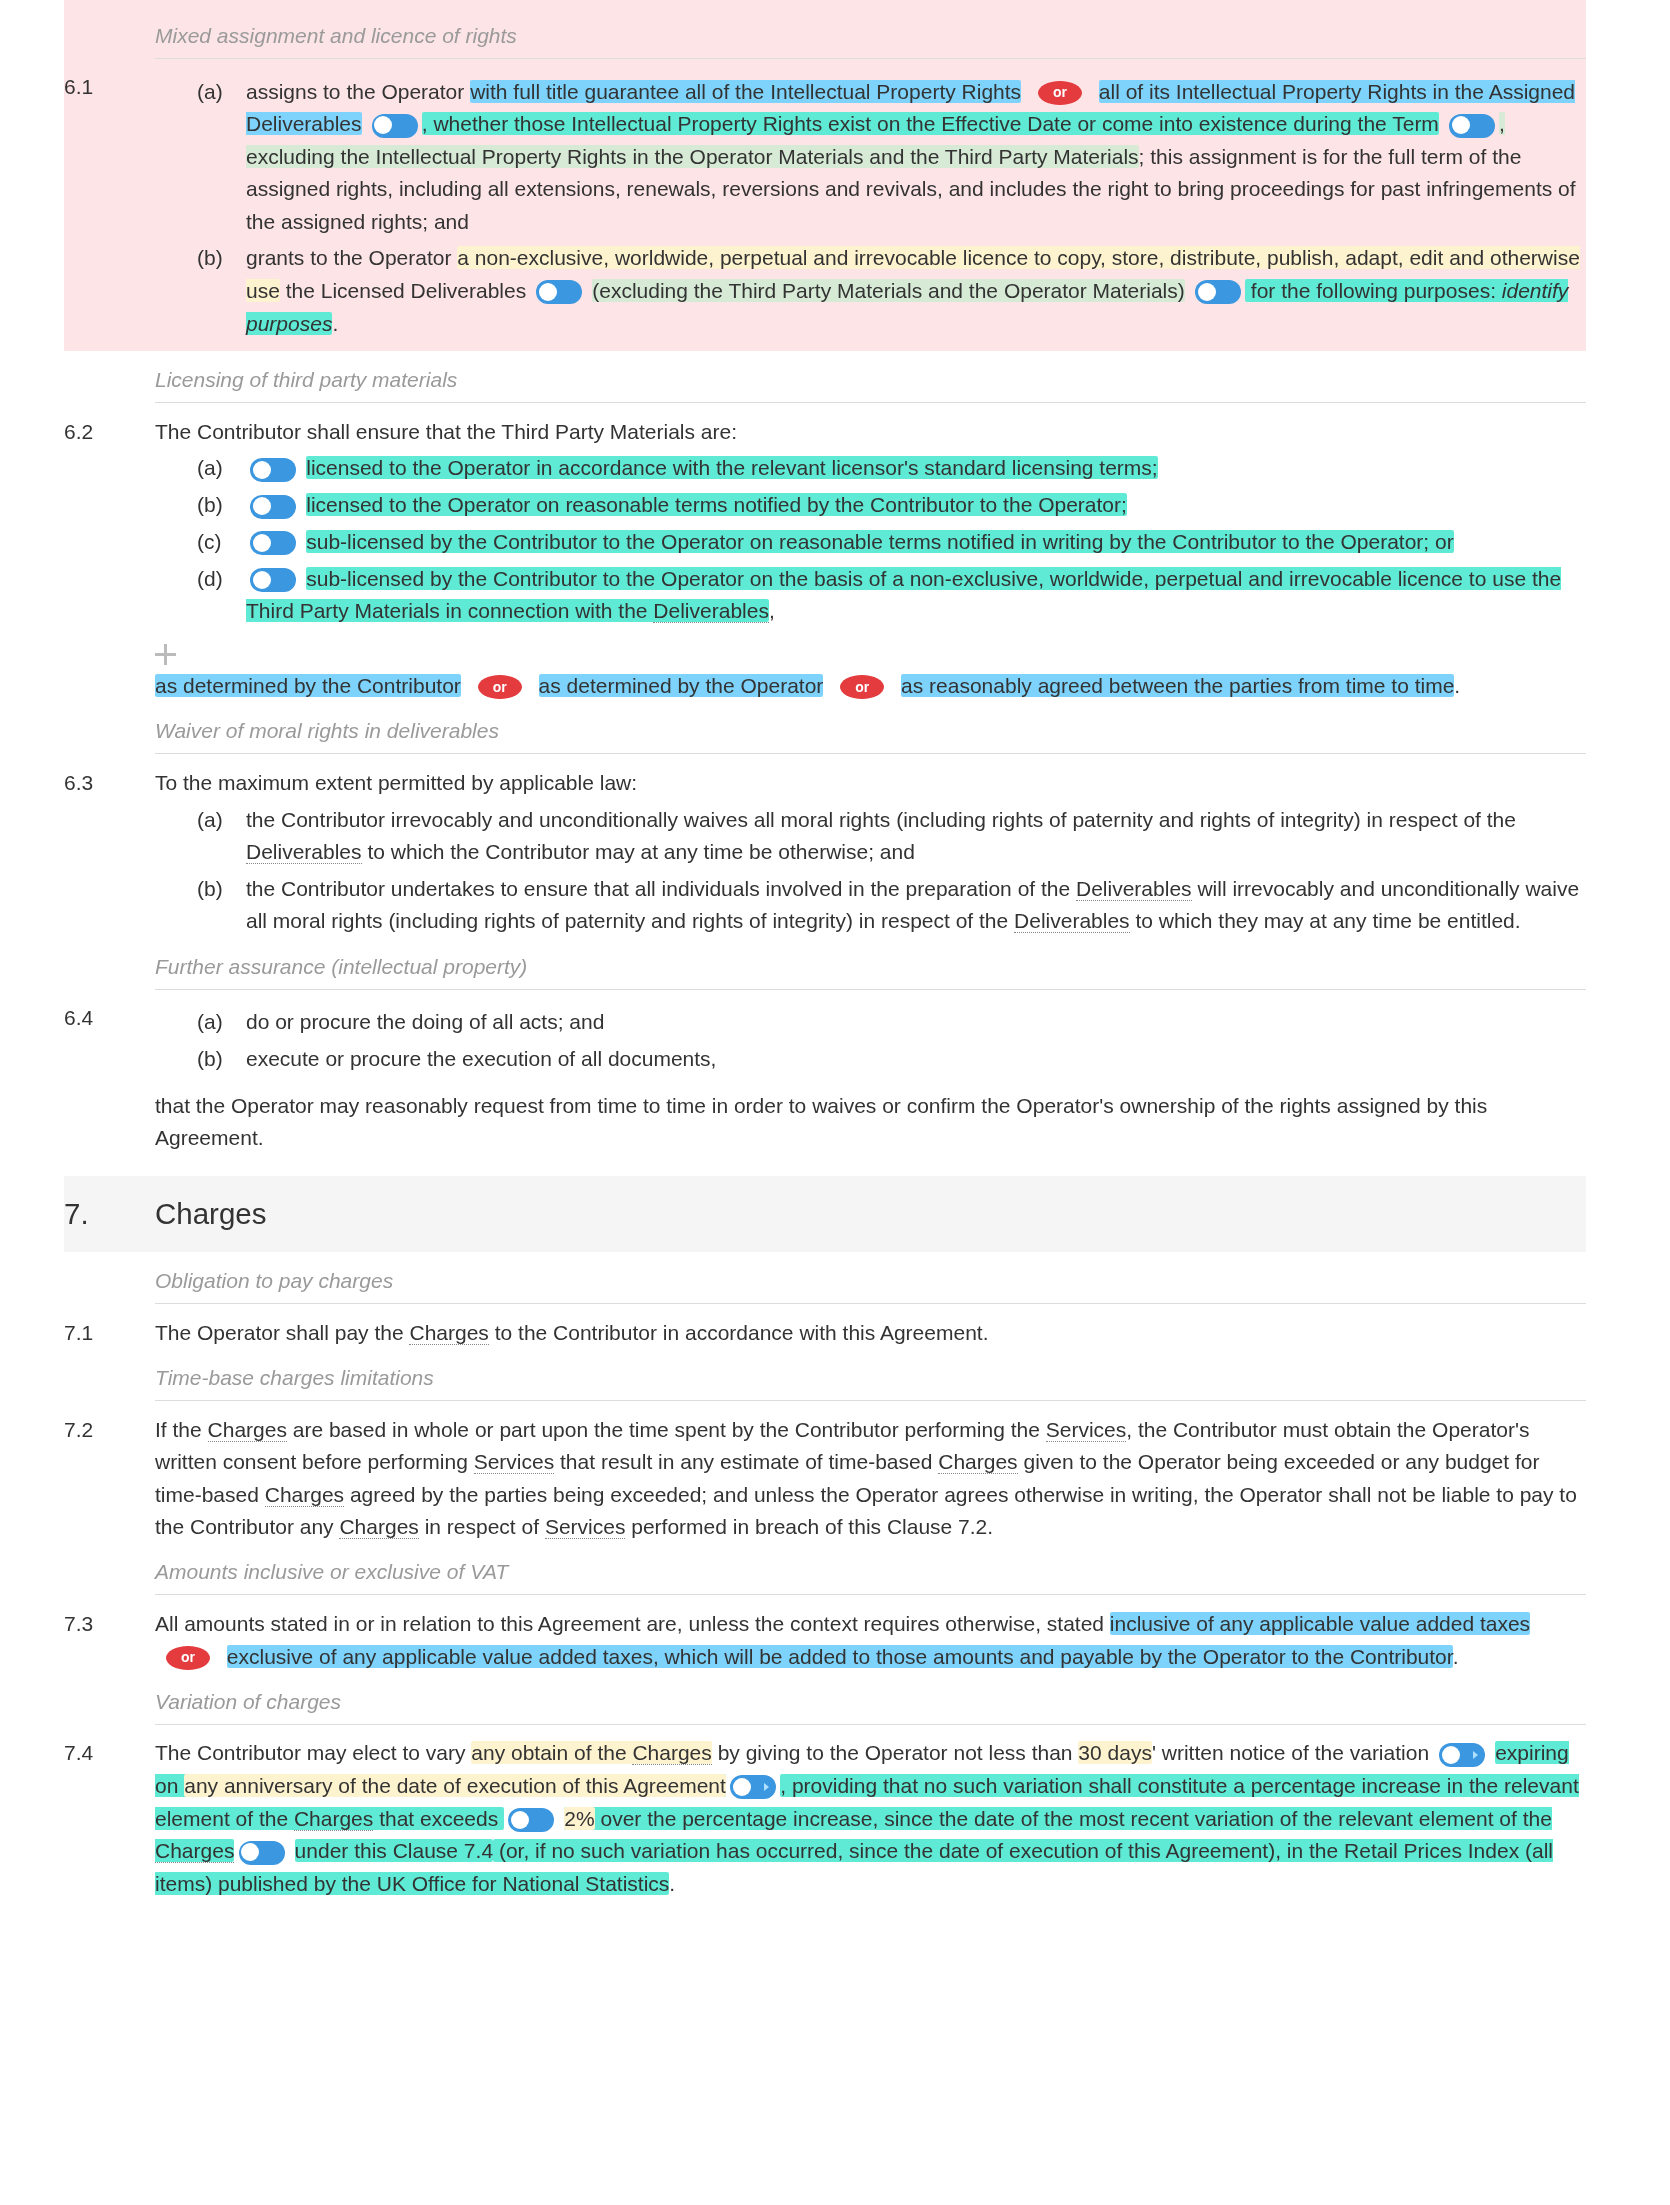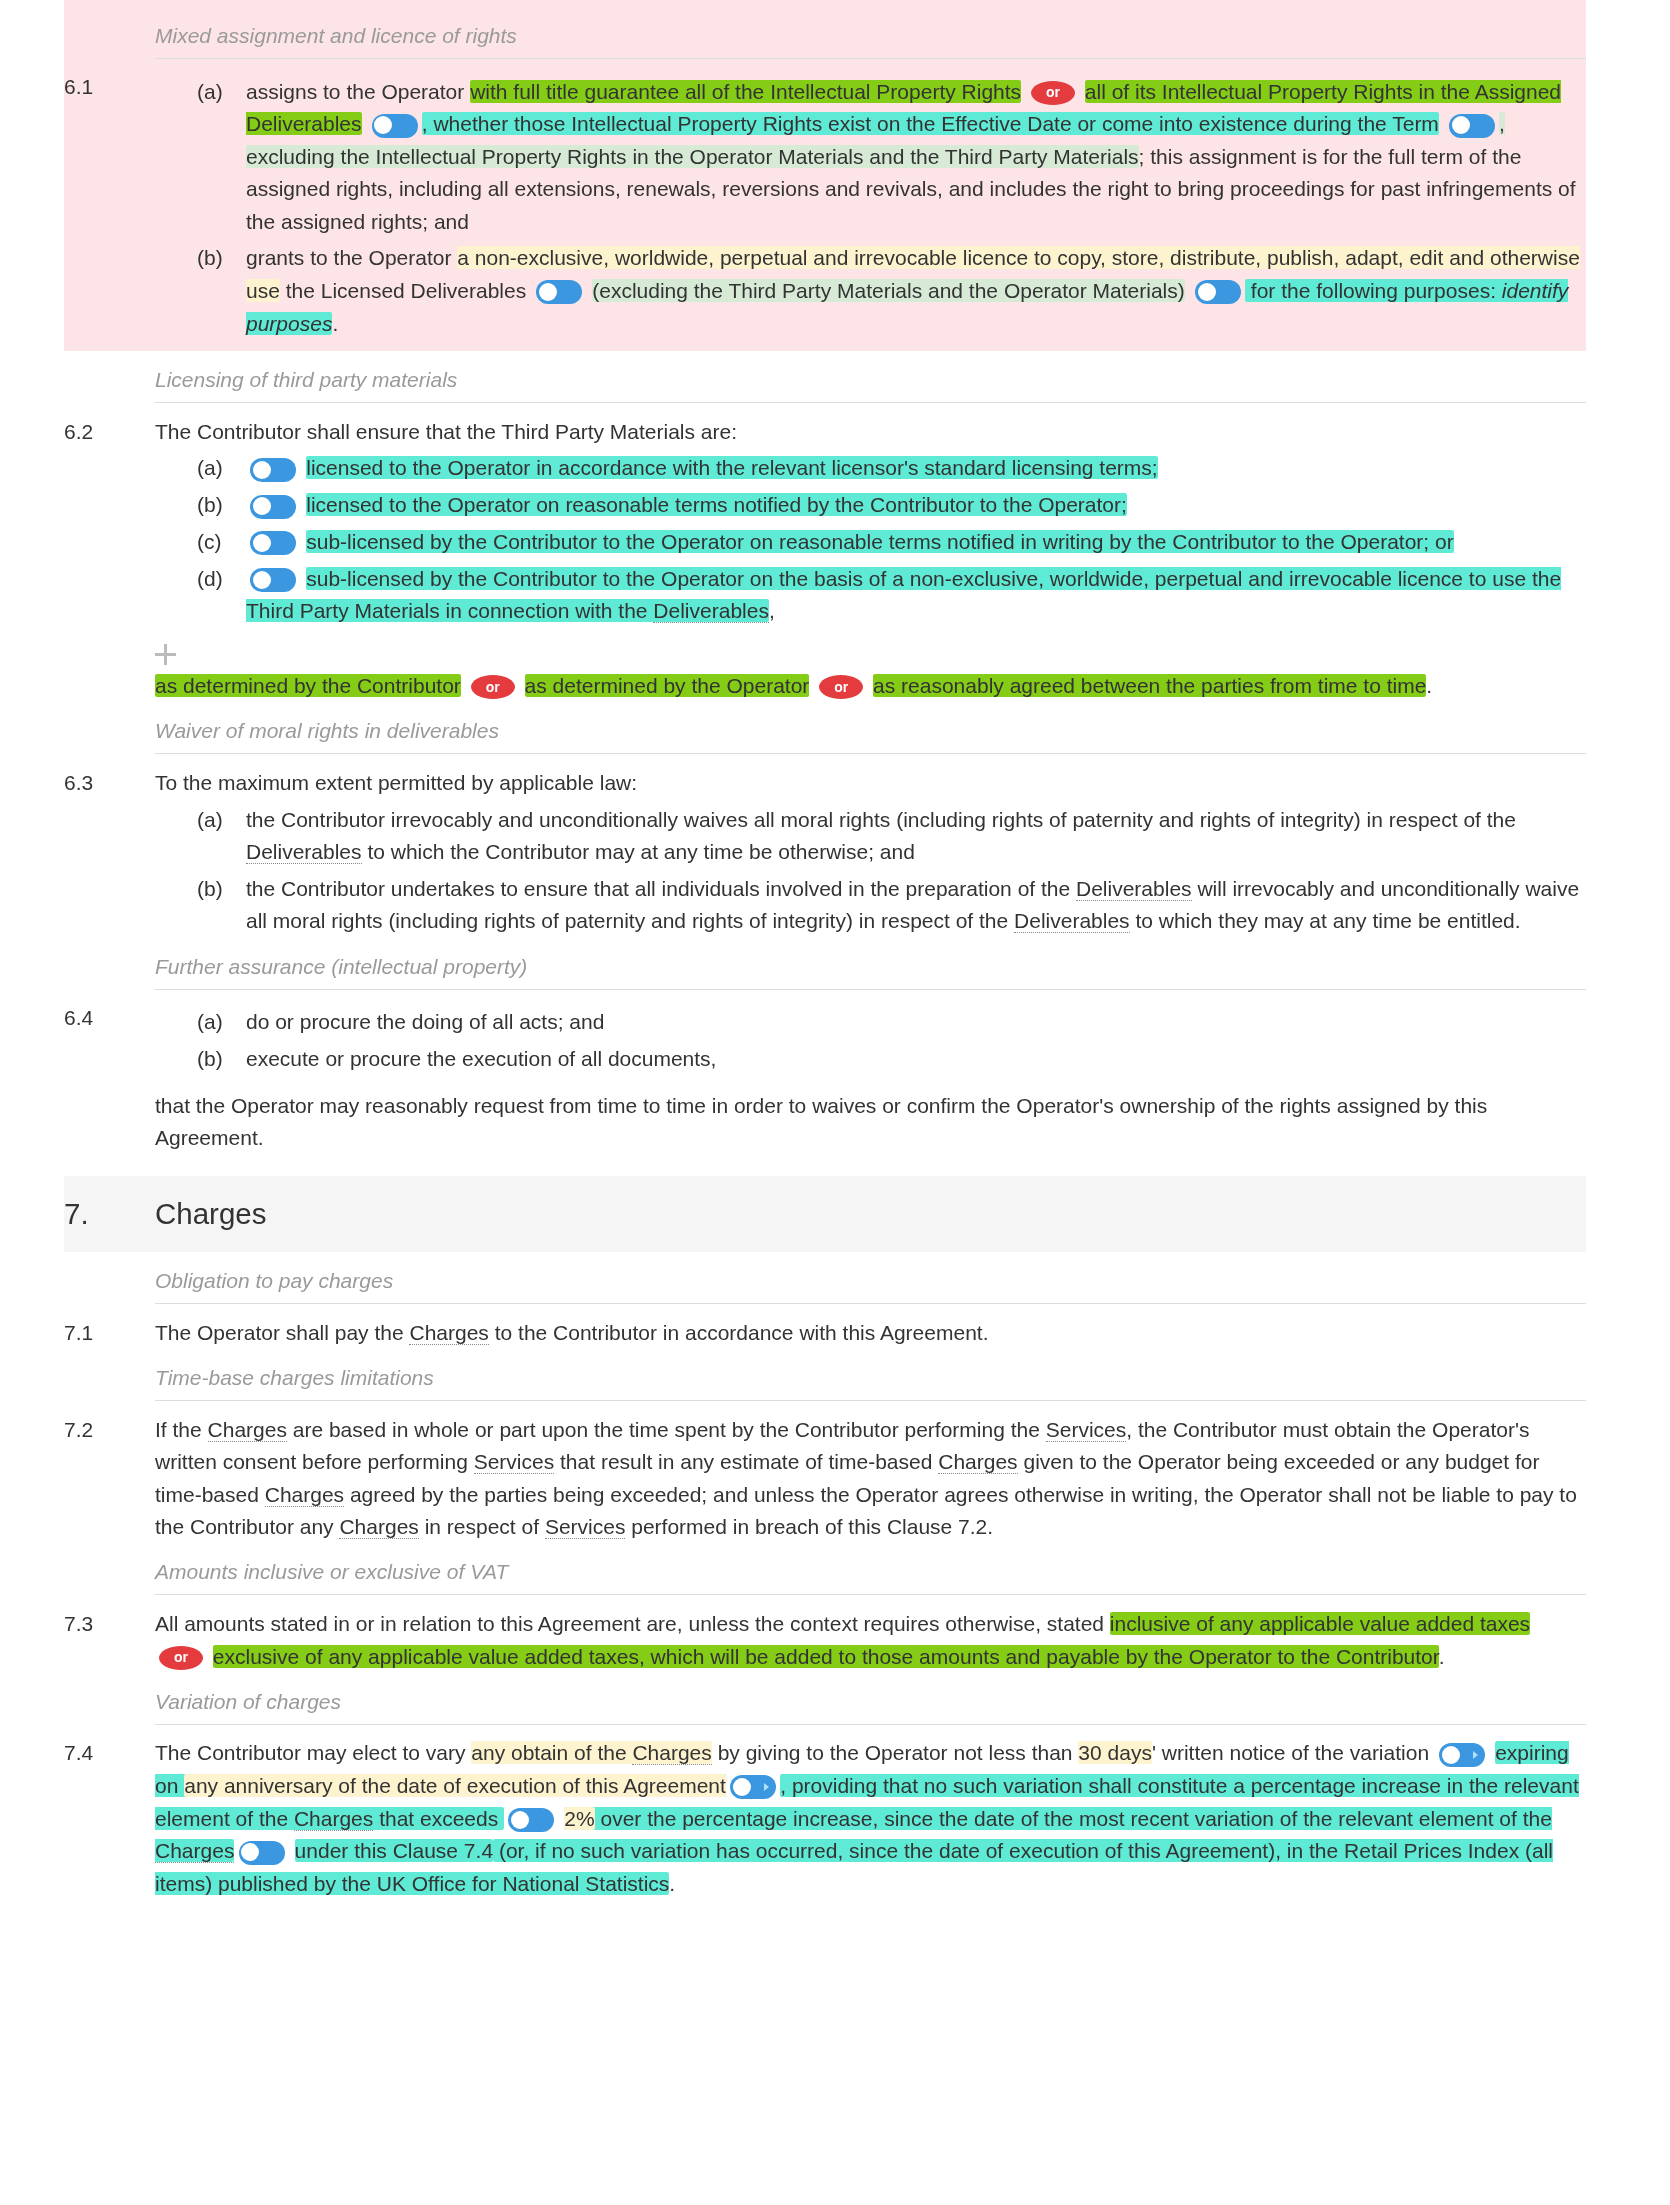--- a/index.html
+++ b/index.html
@@ -30,31 +30,31 @@
   .section-hdr {
     display: flex;
     align-items: baseline;
     background: #f5f5f5;
     padding: 15.4px 0 15.4px 0;
     margin-top: 21px;
   }
   .section-hdr .snum { width: 91px; flex-shrink: 0; font-size: 29.5px; }
   .section-hdr .stitle { font-size: 29.5px; }
   .pink-block { background: #fde4e6; padding: 7px 0 11.2px 0; }
-  .hl-pink { background: #84cc16; border-radius: 2.1px; }
+  .hl-pink { background: #7dd3fc; border-radius: 2.1px; }
   .hl-blue { background: #5eead4; border-radius: 2.1px; }
   .hl-yellow { background: #fef3cf; border-radius: 2.1px; }
   .hl-green { background: #d6ead5; border-radius: 2.1px; }
   .dotted { border-bottom: 1.4px dotted #888; }
   .italic { font-style: italic; }
   .or-badge {
     display: inline-flex; align-items: center; justify-content: center;
     width: 44px; height: 24px; border-radius: 50%;
     background: #e43b3e; color: #fff; font-size: 14px; font-weight: bold;
-    vertical-align: middle; margin: 0 4px;
+    vertical-align: middle; margin: 0 11px;
   }
   .toggle {
     display: inline-flex; align-items: center;
     width: 46px; height: 24px; border-radius: 12px;
     background: #3b97e0; vertical-align: middle; margin: 0 4.2px;
     position: relative;
   }
   .toggle::after {
     content: ""; position: absolute; left: 2.8px; top: 2.8px;
     width: 18px; height: 18px; border-radius: 50%; background: #fff;

